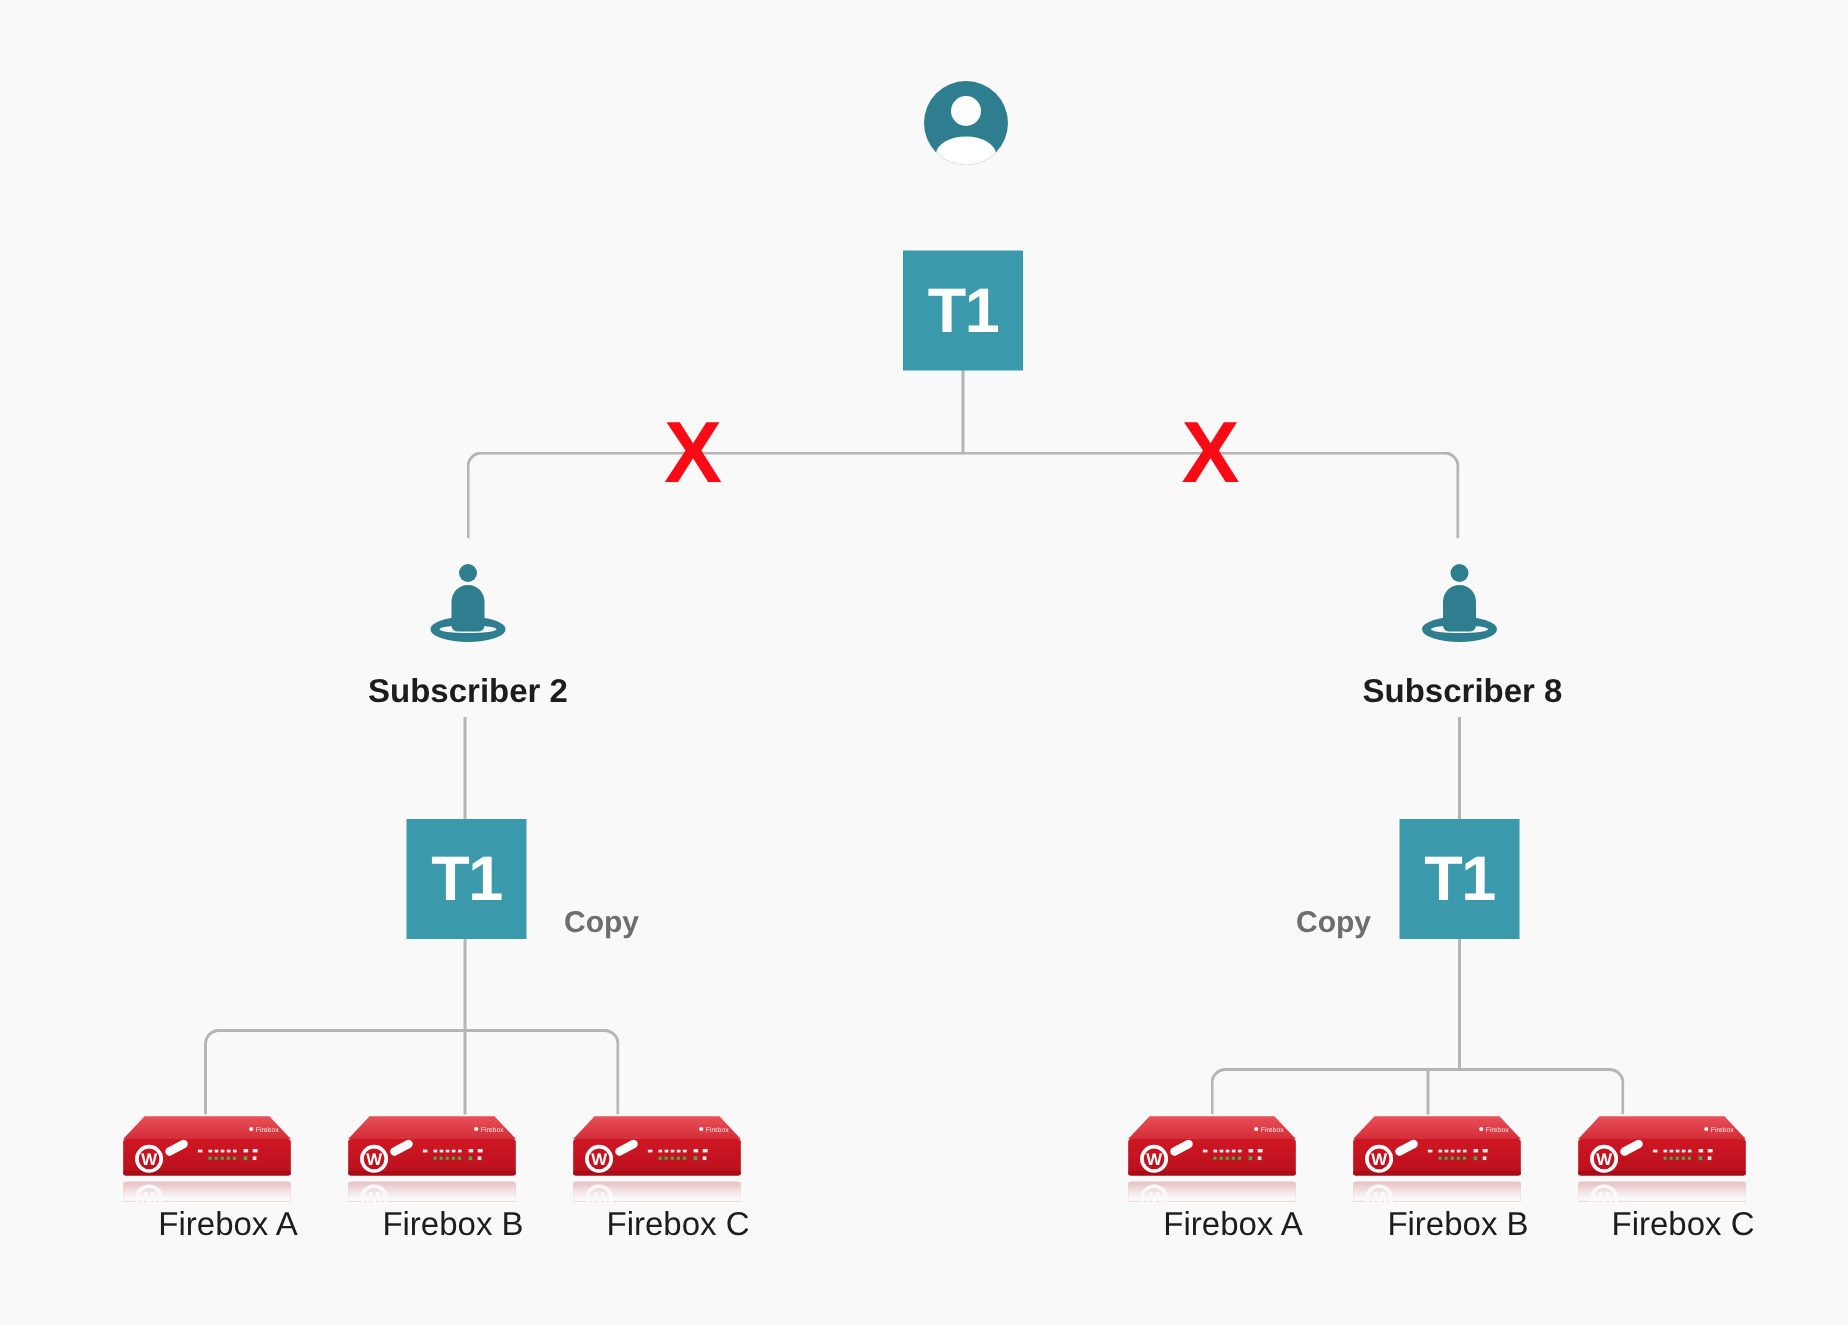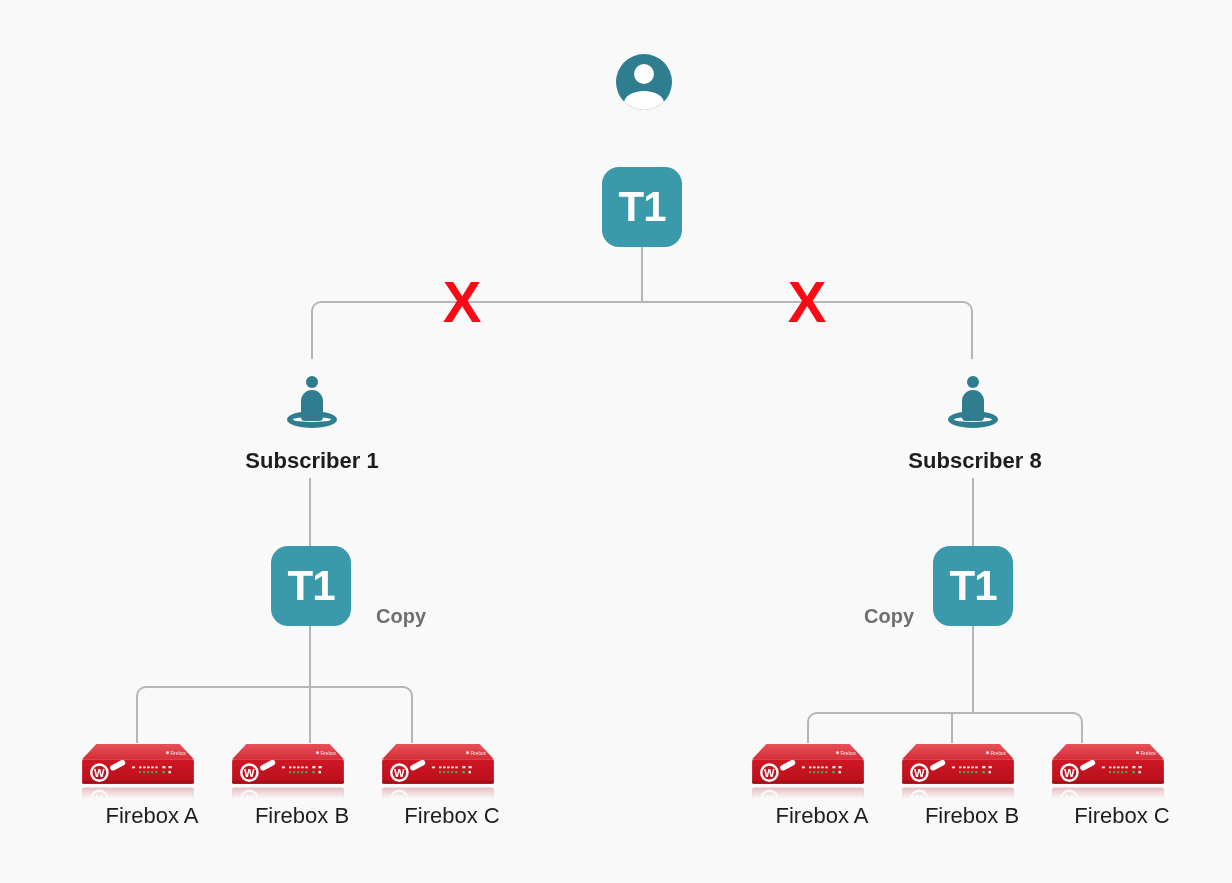--- a/index.html
+++ b/index.html
@@ -21,21 +21,21 @@
     color:var(--label-text);
     overflow:hidden;
   }
   
   .vl{position:absolute;width:2px;background:var(--connector-gray);}
   .branch{position:absolute;border:2px solid var(--connector-gray);border-bottom:none;
           border-radius:10px 10px 0 0;box-sizing:border-box;background:transparent;}
   
   .t1box{position:absolute;width:80px;height:80px;background:var(--teal-box);
          color:#fff;font-size:42px;font-weight:700;letter-spacing:-1px;
-         display:flex;align-items:center;justify-content:center;border-radius:17px;}
+         display:flex;align-items:center;justify-content:center;}
   
   .node-label{position:absolute;transform:translateX(-50%);white-space:nowrap;
               font-size:22px;font-weight:700;color:var(--label-text);}
   .copy-label{position:absolute;transform:translate(-50%,-50%);white-space:nowrap;
               font-size:20px;font-weight:700;color:var(--copy-text-gray);margin-top:28px;}
   .fb-label{font-size:22px;font-weight:400;color:var(--label-text);white-space:nowrap;
             margin-top:2px;text-align:center;margin-left:28px;}
   .xmark{position:absolute;transform:translate(-50%,-50%);
          font-size:58px;font-weight:800;line-height:1;color:var(--broken-x-red);}
   
@@ -128,21 +128,21 @@
     <div class="head"></div>
     <div class="shoulders"></div>
   </div>
   <div class="t1box" style="left:602px;top:167px">T1</div>
 
   <div class="person" style="left:284px;top:372px">
     <span class="ring"></span>
     <span class="body"></span>
     <span class="head"></span>
   </div>
-  <div class="node-label" style="left:312px;top:448px">Subscriber 1</div>
+  <div class="node-label" style="left:312px;top:448px">Subscriber 2</div>
   <div class="t1box" style="left:271px;top:546px">T1</div>
   <div class="copy-label" style="left:401px;top:588px">Copy</div>
 
   <div class="person" style="left:945px;top:372px">
     <span class="ring"></span>
     <span class="body"></span>
     <span class="head"></span>
   </div>
   <div class="node-label" style="left:975px;top:448px">Subscriber 8</div>
   <div class="t1box" style="left:933px;top:546px">T1</div>

